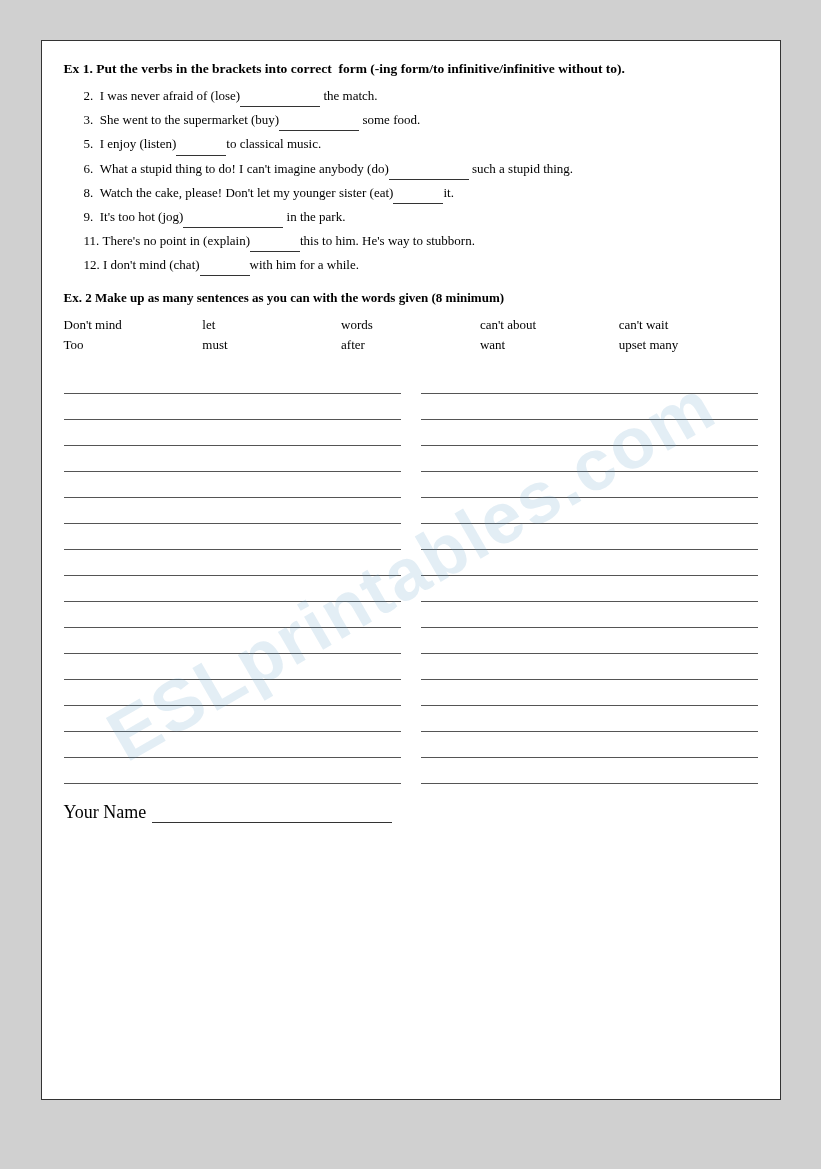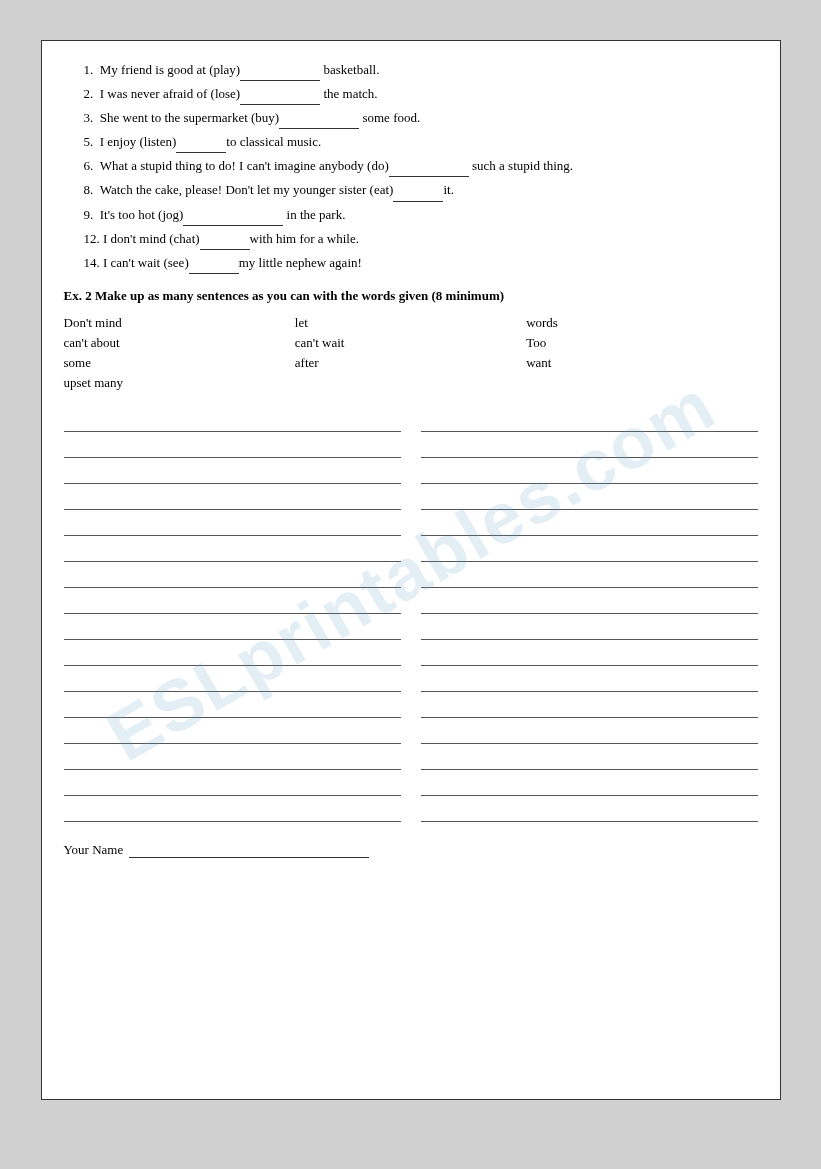--- a/index.html
+++ b/index.html
@@ -70,21 +70,21 @@
       min-width: 80px;
     }
     .ex2-title {
       font-weight: bold;
       font-size: 13px;
       margin-top: 14px;
       margin-bottom: 10px;
     }
     .word-bank {
       display: grid;
-      grid-template-columns: repeat(3, 1fr);
+      grid-template-columns: repeat(5, 1fr);
       margin-bottom: 14px;
       font-size: 13px;
       row-gap: 2px;
     }
     .word-bank .cell {
       padding: 1px 0;
     }
     .writing-lines {
       margin-top: 6px;
     }
@@ -97,64 +97,66 @@
     .writing-line {
       border-bottom: 1px solid #555;
       height: 26px;
       width: 100%;
       display: block;
     }
     .name-line {
       display: flex;
       align-items: flex-end;
       margin-top: 18px;
-      font-size: 13px;
+      font-size: 18px;
     }
     .name-label {
       font-weight: normal;
       margin-right: 6px;
       white-space: nowrap;
     }
     .name-underline {
       flex: 0 0 240px;
       border-bottom: 1px solid #333;
       height: 18px;
     }
   </style>
 </head>
 <body>
 
 <div class="worksheet">
   <div class="watermark">ESLprintables.com</div>
 
+  <div class="ex1-title">
+    Ex 1. Put the verbs in the brackets into correct&nbsp; form (-ing form/to infinitive/infinitive without to).
+  </div>
 
   <ol class="exercise-items">
-    <li>1.&nbsp;&nbsp;My friend is good at (play)<span class="blank blank-medium"></span> basketball.</li>
     <li>2.&nbsp;&nbsp;I was never afraid of (lose)<span class="blank blank-medium"></span> the match.</li>
     <li>3.&nbsp;&nbsp;She went to the supermarket (buy)<span class="blank blank-medium"></span> some food.</li>
     <li>5.&nbsp;&nbsp;I enjoy (listen)<span class="blank blank-short"></span>to classical music.</li>
     <li>6.&nbsp;&nbsp;What a stupid thing to do! I can't imagine anybody (do)<span class="blank blank-medium"></span> such a stupid thing.</li>
     <li>8.&nbsp;&nbsp;Watch the cake, please! Don't let my younger sister (eat)<span class="blank blank-short"></span>it.</li>
     <li>9.&nbsp;&nbsp;It's too hot (jog)<span class="blank blank-long"></span> in the park.</li>
+    <li>11.&nbsp;There's no point in (explain)<span class="blank blank-short"></span>this to him. He's way to stubborn.</li>
     <li>12.&nbsp;I don't mind (chat)<span class="blank blank-short"></span>with him for a while.</li>
-    <li>14.&nbsp;I can't wait (see)<span class="blank blank-short"></span>my little nephew again!</li>
   </ol>
 
   <div class="ex2-title">
     Ex. 2 Make up as many sentences as you can with the words given (8 minimum)
   </div>
 
   <div class="word-bank">
     <div class="cell">Don't mind</div>
     <div class="cell">let</div>
     <div class="cell">words</div>
     <div class="cell">can't about</div>
     <div class="cell">can't wait</div>
     <div class="cell">Too</div>
-    <div class="cell">some</div>
+    <div class="cell">must</div>
     <div class="cell">after</div>
     <div class="cell">want</div>
     <div class="cell">upset many</div>
   </div>
 
   <div class="writing-lines">
 
     <div class="writing-row">
       <span class="writing-line"></span>
       <span class="writing-line"></span>

